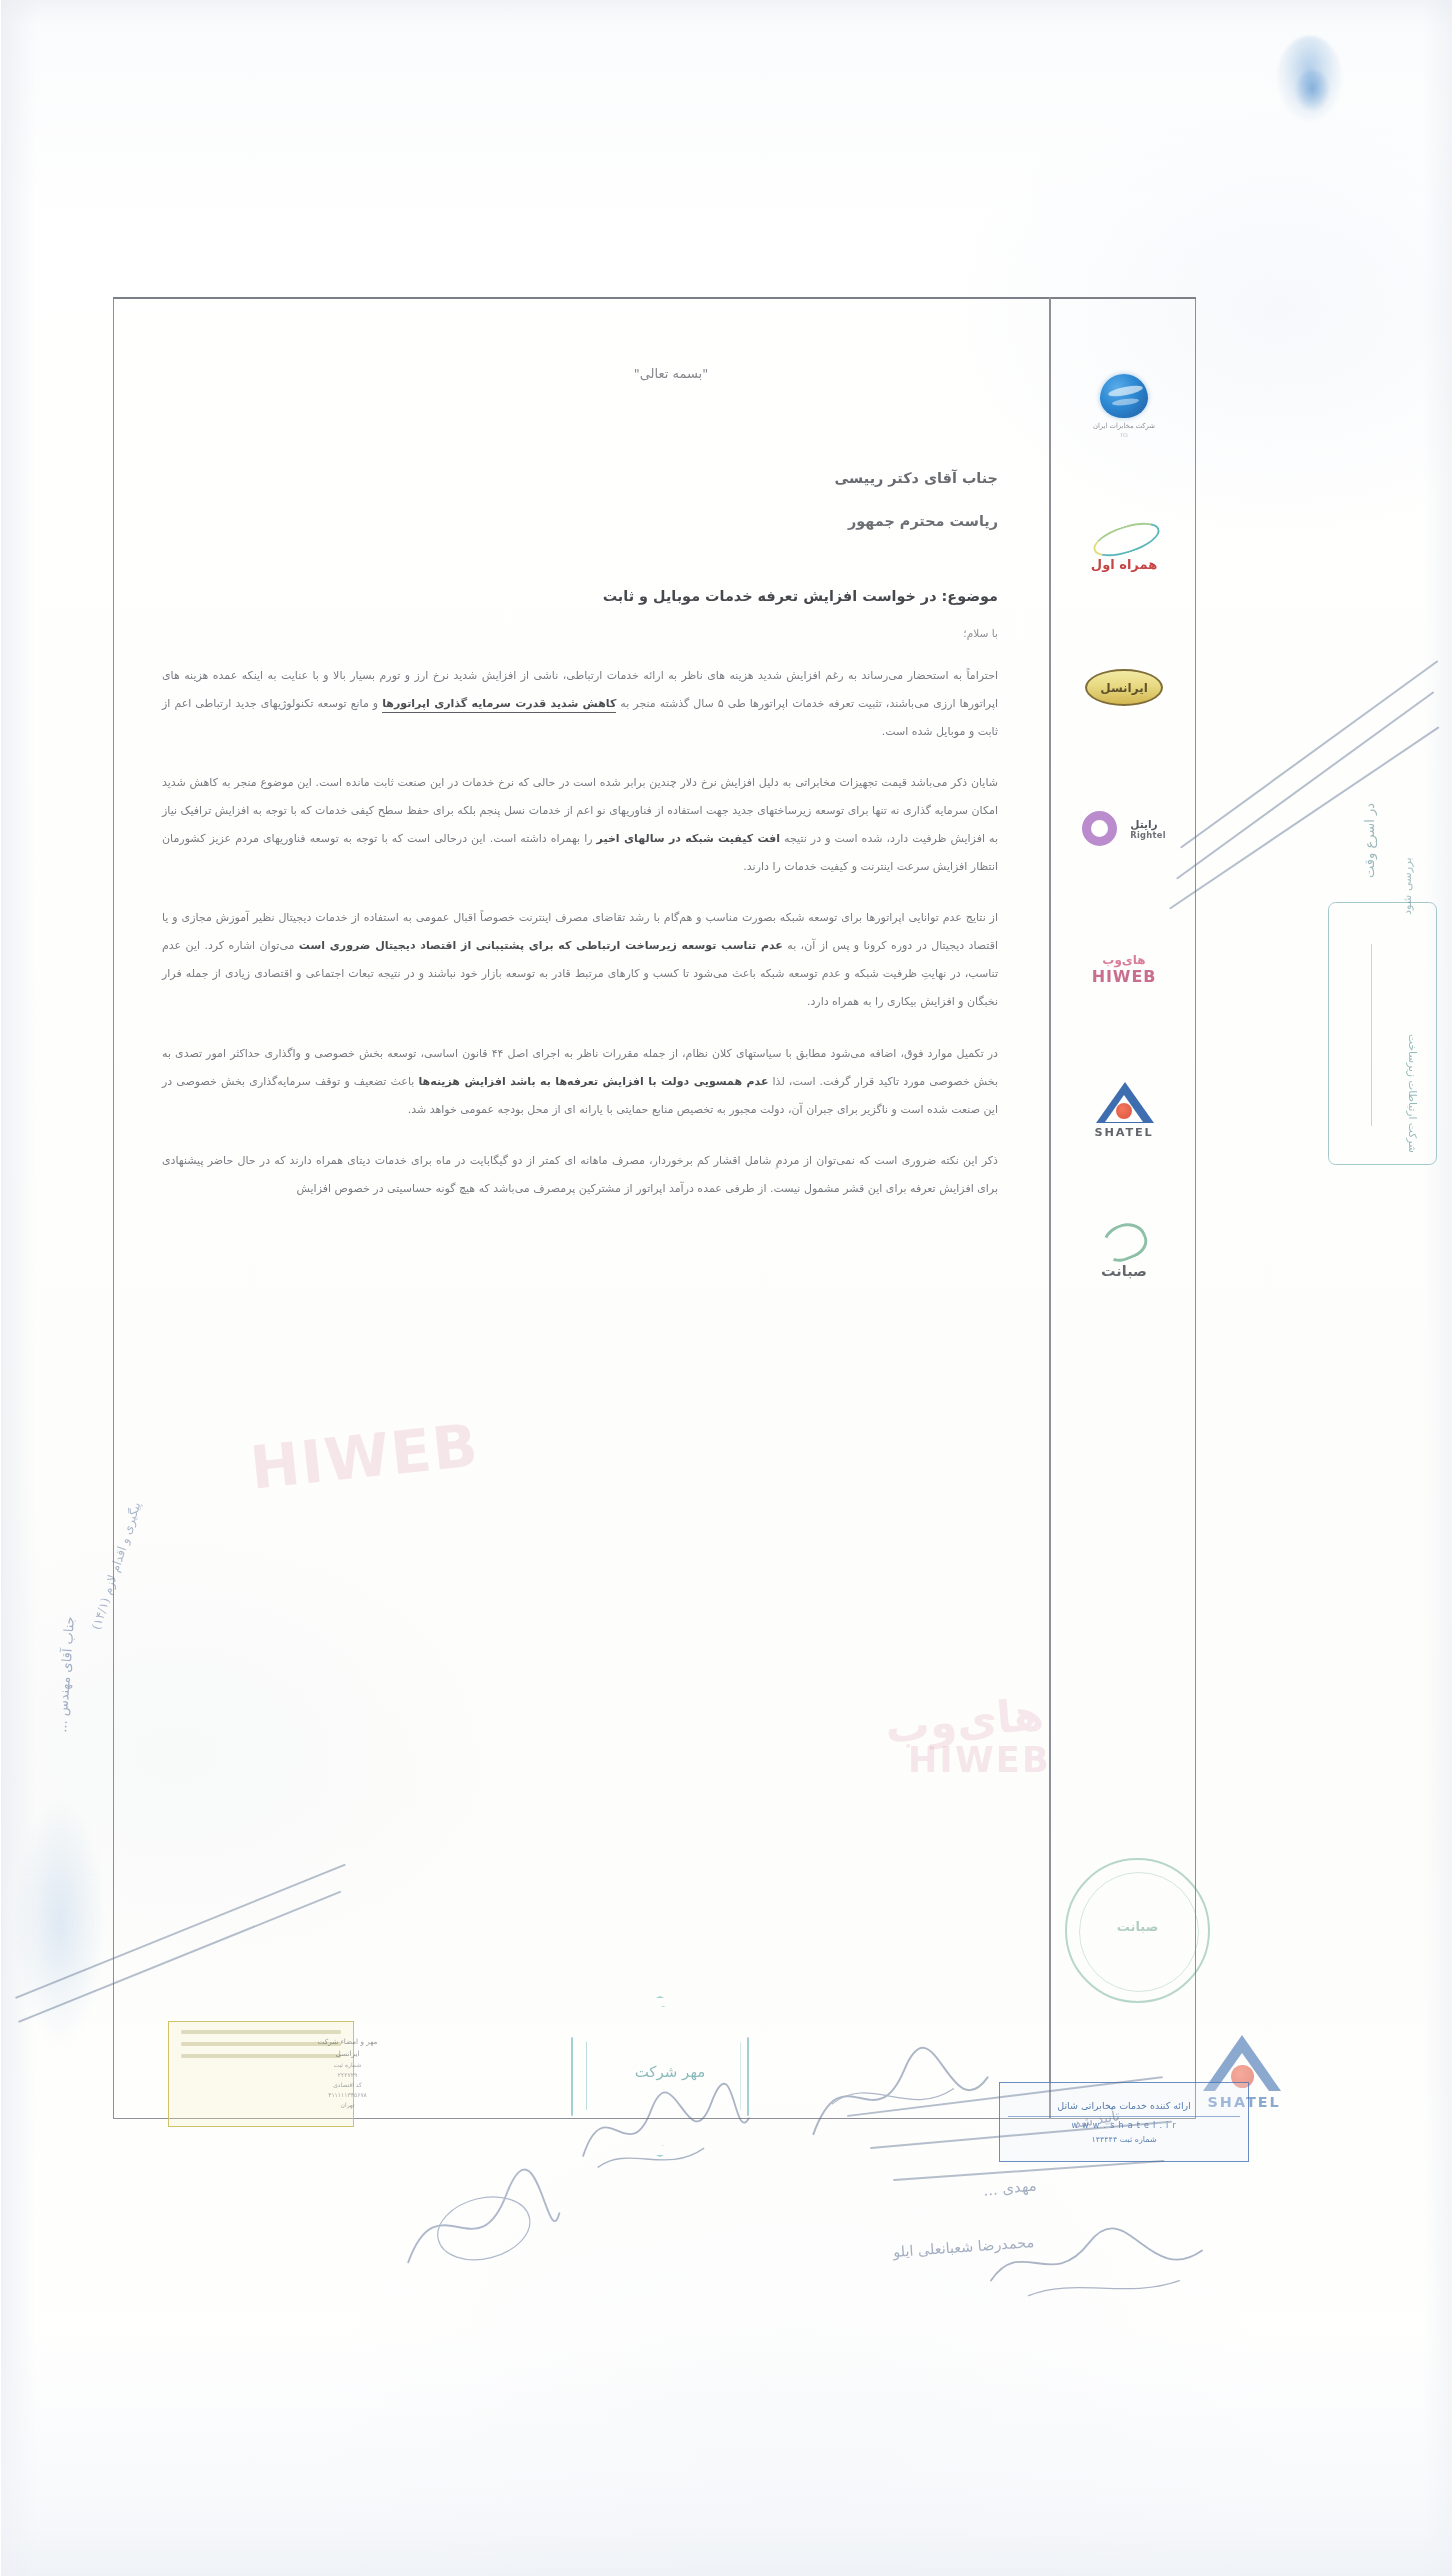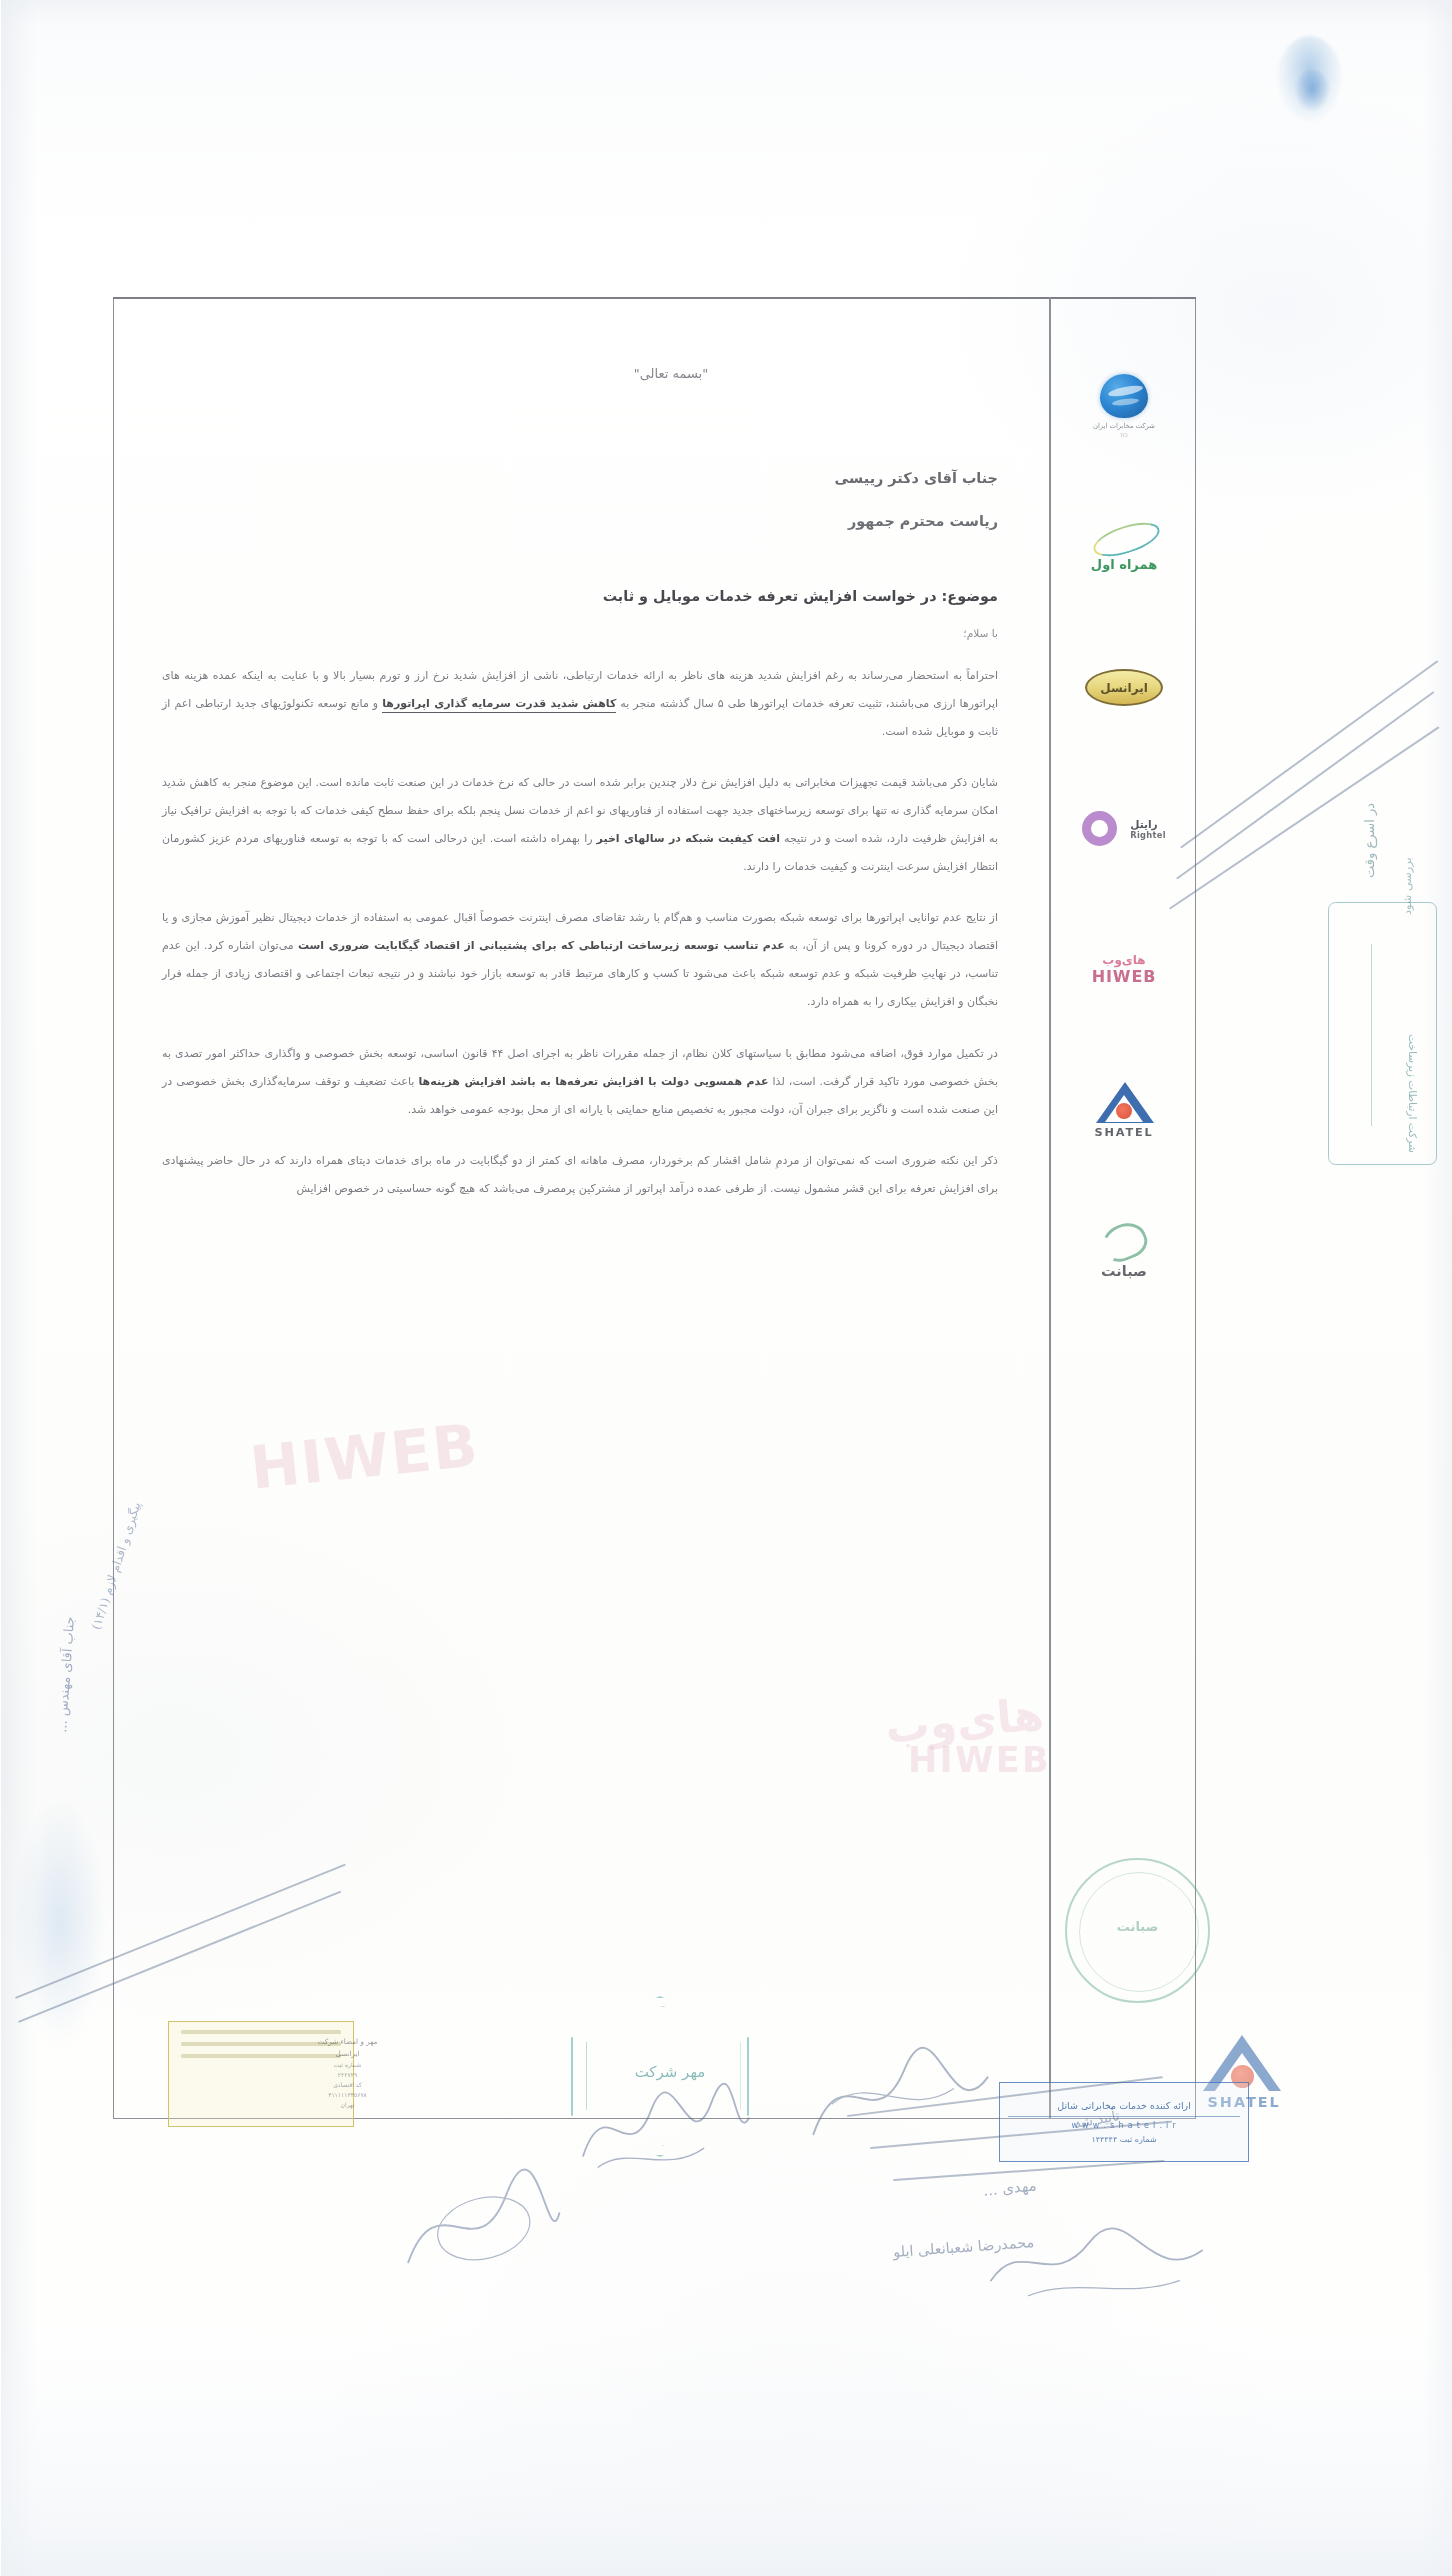--- a/index.html
+++ b/index.html
@@ -82,21 +82,21 @@
   .logo-hamrah-mark{
     width:70px;height:33px;position:relative;
   }
   .logo-hamrah-mark:before{
     content:"";position:absolute;left:3px;top:4.5px;width:65px;height:23px;
     border:2.3px solid;
     border-color:#8fbf6e #2fa3a8 #2fa3a8 #d9d34f;
     border-radius:50%;transform:rotate(-18deg);opacity:.78;
   }
   .logo-hamrah-txt{
-    font-size:13px;color:#15803d;margin-top:3px;font-weight:bold;opacity:.82;
+    font-size:13px;color:#b91c1c;margin-top:3px;font-weight:bold;opacity:.82;
     font-family:"DejaVu Sans",sans-serif;
   }
 
   
   .logo-irancell-mark{
     width:74px;height:33px;border-radius:50%;
     background:linear-gradient(180deg,#f2e99a 0%, #e5d572 45%, #cfae3c 100%);
     border:2.3px solid #6e5a1c;
     display:flex;align-items:center;justify-content:center;opacity:.88;
   }
@@ -450,21 +450,21 @@
   </p>
 
   <p class="para">
     <span>شایان ذکر می‌باشد قیمت تجهیزات مخابراتی به دلیل افزایش نرخ دلار چندین برابر شده است در حالی که نرخ خدمات در این صنعت ثابت مانده است. این موضوع منجر به کاهش شدید امکان سرمایه گذاری نه تنها برای توسعه زیرساختهای جدید جهت استفاده از فناوریهای نو اعم از خدمات نسل پنجم بلکه برای حفظ سطح کیفی خدمات که با توجه به افزایش ترافیک نیاز به افزایش ظرفیت دارد، شده است و در نتیجه</span>
     <b>افت کیفیت شبکه در سالهای اخیر</b>
     <span>را بهمراه داشته است. این درحالی است که با توجه به توسعه فناوریهای مردم عزیز کشورمان انتظار افزایش سرعت اینترنت و کیفیت خدمات را دارند.</span>
   </p>
 
   <p class="para">
     <span>از نتایج عدم توانایی اپراتورها برای توسعه شبکه بصورت مناسب و هم‌گام با رشد تقاضای مصرف اینترنت خصوصاً اقبال عمومی به استفاده از خدمات دیجیتال نظیر آموزش مجازی و یا اقتصاد دیجیتال در دوره کرونا و پس از آن، به</span>
-    <b>عدم تناسب توسعه زیرساخت ارتباطی که برای پشتیبانی از اقتصاد گیگابایت ضروری است</b>
+    <b>عدم تناسب توسعه زیرساخت ارتباطی که برای پشتیبانی از اقتصاد دیجیتال ضروری است</b>
     <span>می‌توان اشاره کرد. این عدم تناسب، در نهایتِ ظرفیت شبکه و عدم توسعه شبکه باعث می‌شود تا کسب و کارهای مرتبط قادر به توسعه بازار خود نباشند و در نتیجه تبعات اجتماعی و اقتصادی زیادی از جمله فرار نخبگان و افزایش بیکاری را به همراه دارد.</span>
   </p>
 
   <p class="para">
     <span>در تکمیل موارد فوق، اضافه می‌شود مطابق با سیاستهای کلان نظام، از جمله مقررات ناظر به اجرای اصل ۴۴ قانون اساسی، توسعه بخش خصوصی و واگذاری حداکثر امور تصدی به بخش خصوصی مورد تاکید قرار گرفت. است، لذا</span>
     <b>عدم همسویی دولت با افزایش تعرفه‌ها به باشد افزایش هزینه‌ها</b>
     <span>باعث تضعیف و توقف سرمایه‌گذاری بخش خصوصی در این صنعت شده است و ناگزیر برای جبران آن، دولت مجبور به تخصیص منابع حمایتی با یارانه ای از محل بودجه عمومی خواهد شد.</span>
   </p>
 
   <p class="para">

